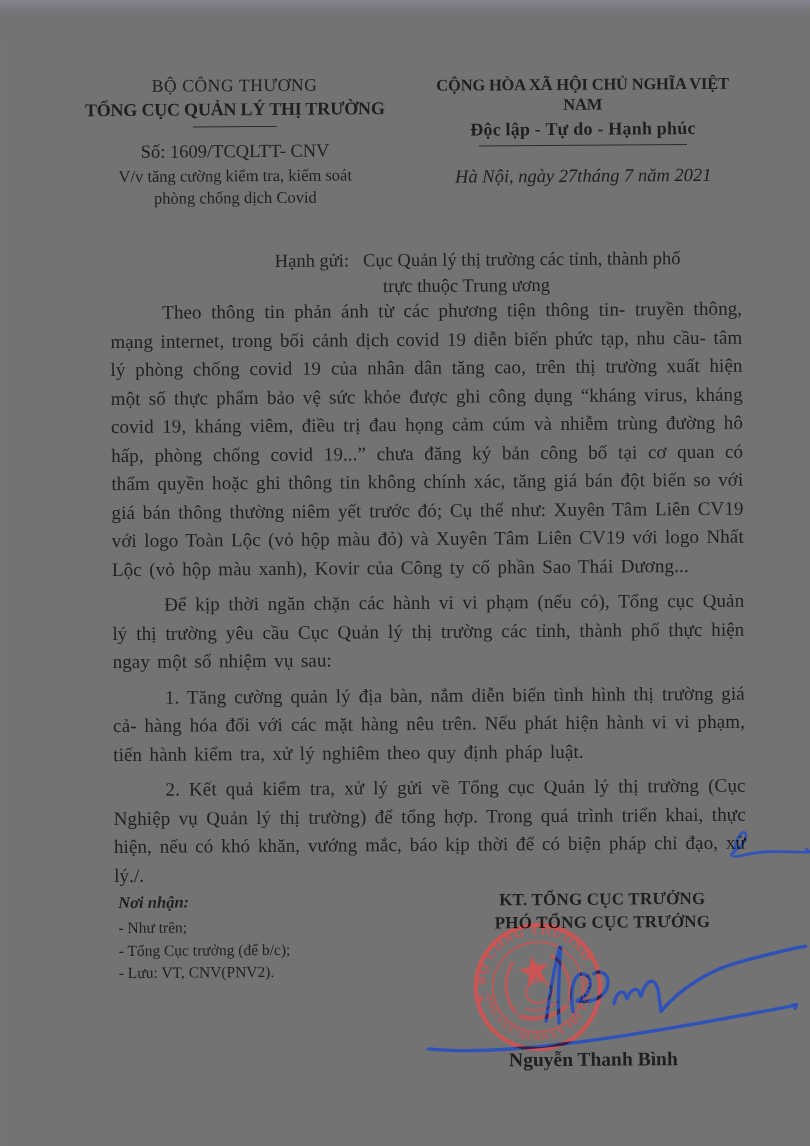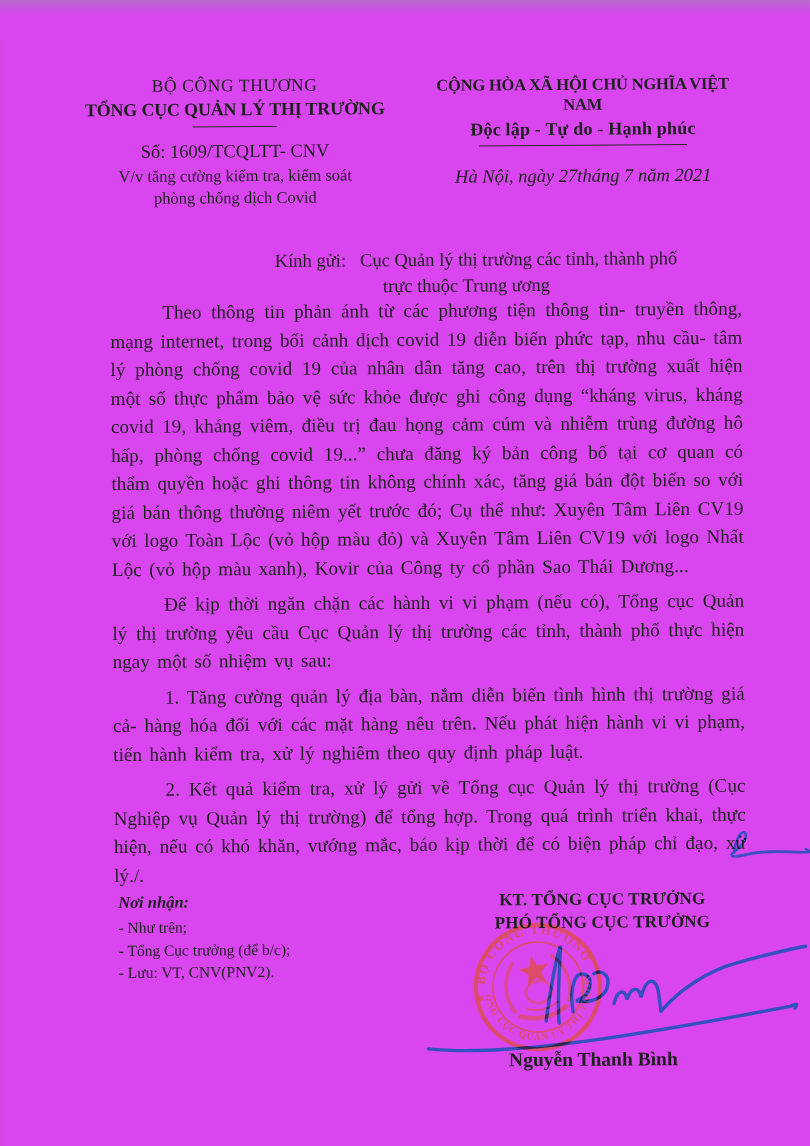--- a/index.html
+++ b/index.html
@@ -1,20 +1,20 @@
 <!DOCTYPE html>
 <html lang="vi"><head>
 <meta charset="utf-8">
 <style>
   html,body{margin:0;padding:0;background:#e8e8ea;}
   .page{
     position:relative;
     width:810px;height:1146px;
     margin:0 auto;
-    background:#d946ef;
+    background:#737373;
     overflow:hidden;
     font-family:"Liberation Serif","DejaVu Serif",serif;
     color:#1f1f1f;
   }
   .scan-shadow-top{
     position:absolute;left:0;top:0;width:810px;height:16px;
     background:linear-gradient(180deg,rgba(150,142,170,.55),rgba(150,142,170,.18) 55%,rgba(150,142,170,0));
     pointer-events:none;
   }
   .scan-edge-left{
@@ -92,21 +92,21 @@
     </div>
 
     <div class="hdr-right">
       <div class="motto1">CỘNG HÒA XÃ HỘI CHỦ NGHĨA VIỆT NAM</div>
       <div class="motto2">Độc lập - Tự do - Hạnh phúc</div>
       <div class="rule"></div>
     </div>
     <div class="place-date">Hà Nội, ngày 27tháng 7 năm 2021</div>
 
     <div class="recipient">
-      <div><span class="lbl">Kính gửi:</span><span>Cục Quản lý thị trường các tỉnh, thành phố</span></div>
+      <div><span class="lbl">Hạnh gửi:</span><span>Cục Quản lý thị trường các tỉnh, thành phố</span></div>
       <div class="l2">trực thuộc Trung ương</div>
     </div>
 
     <div class="body-text">
       <p>Theo thông tin phản ánh từ các phương tiện thông tin- truyền thông, mạng internet, trong bối cảnh dịch covid 19 diễn biến phức tạp, nhu cầu- tâm lý phòng chống covid 19 của nhân dân tăng cao, trên thị trường xuất hiện một số thực phẩm bảo vệ sức khỏe được ghi công dụng “kháng virus, kháng covid 19, kháng viêm, điều trị đau họng cảm cúm và nhiễm trùng đường hô hấp, phòng chống covid 19...” chưa đăng ký bản công bố tại cơ quan có thẩm quyền hoặc ghi thông tin không chính xác, tăng giá bán đột biến so với giá bán thông thường niêm yết trước đó; Cụ thể như: Xuyên Tâm Liên CV19 với logo Toàn Lộc (vỏ hộp màu đỏ) và Xuyên Tâm Liên CV19 với logo Nhất Lộc (vỏ hộp màu xanh), Kovir của Công ty cổ phần Sao Thái Dương...</p>
       <p>Để kịp thời ngăn chặn các hành vi vi phạm (nếu có), Tổng cục Quản lý thị trường yêu cầu Cục Quản lý thị trường các tỉnh, thành phố thực hiện ngay một số nhiệm vụ sau:</p>
       <p>1. Tăng cường quản lý địa bàn, nắm diễn biến tình hình thị trường giá cả- hàng hóa đối với các mặt hàng nêu trên. Nếu phát hiện hành vi vi phạm, tiến hành kiểm tra, xử lý nghiêm theo quy định pháp luật.</p>
       <p>2. Kết quả kiểm tra, xử lý gửi về Tổng cục Quản lý thị trường (Cục Nghiệp vụ Quản lý thị trường) để tổng hợp. Trong quá trình triển khai, thực hiện, nếu có khó khăn, vướng mắc, báo kịp thời để có biện pháp chỉ đạo, xử lý./.</p>
     </div>
 

